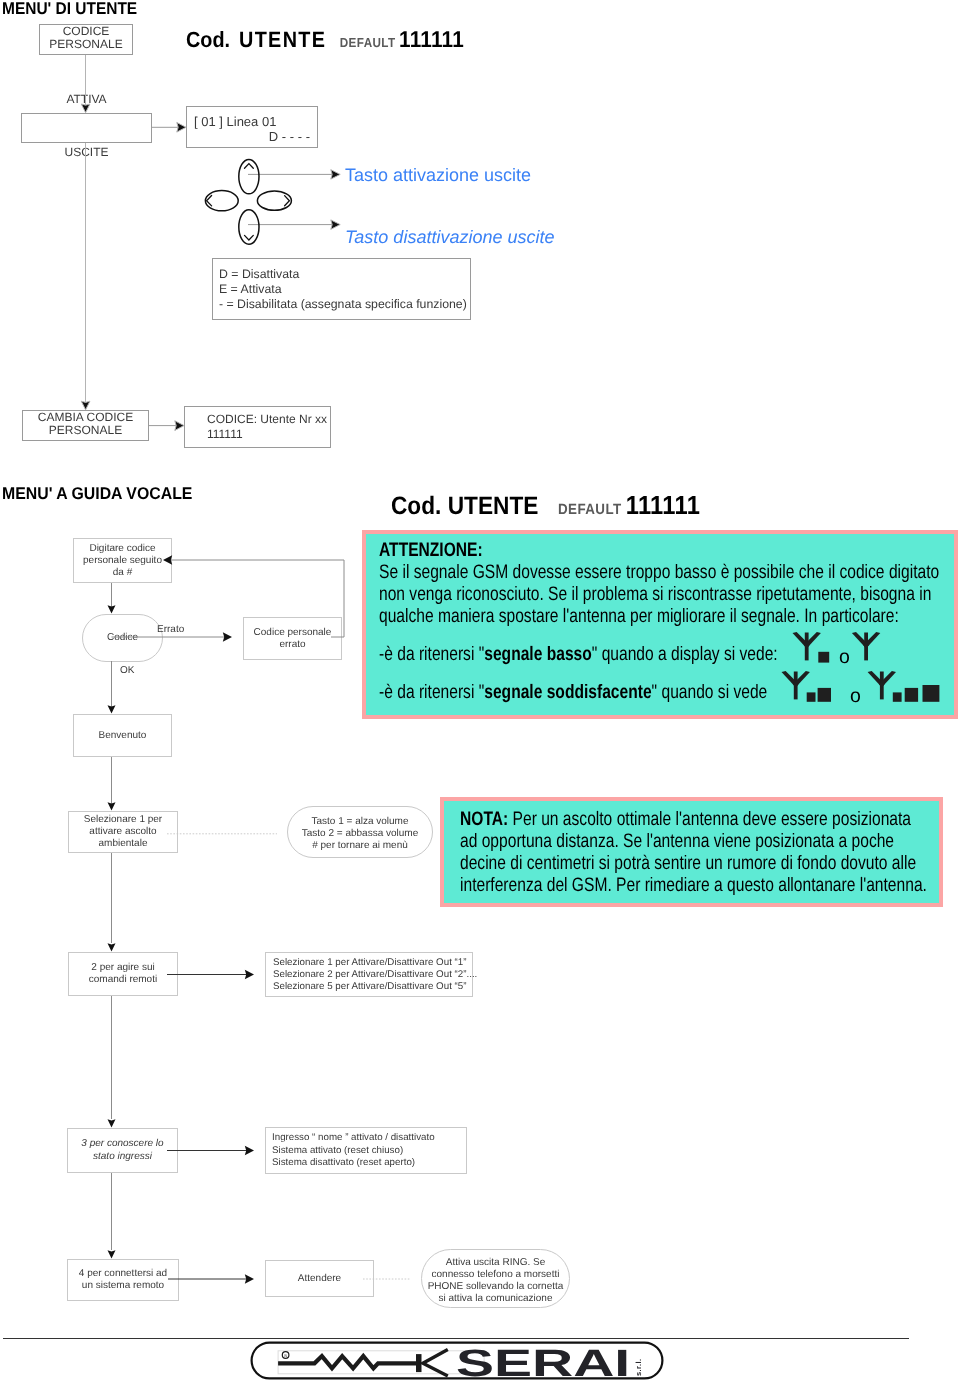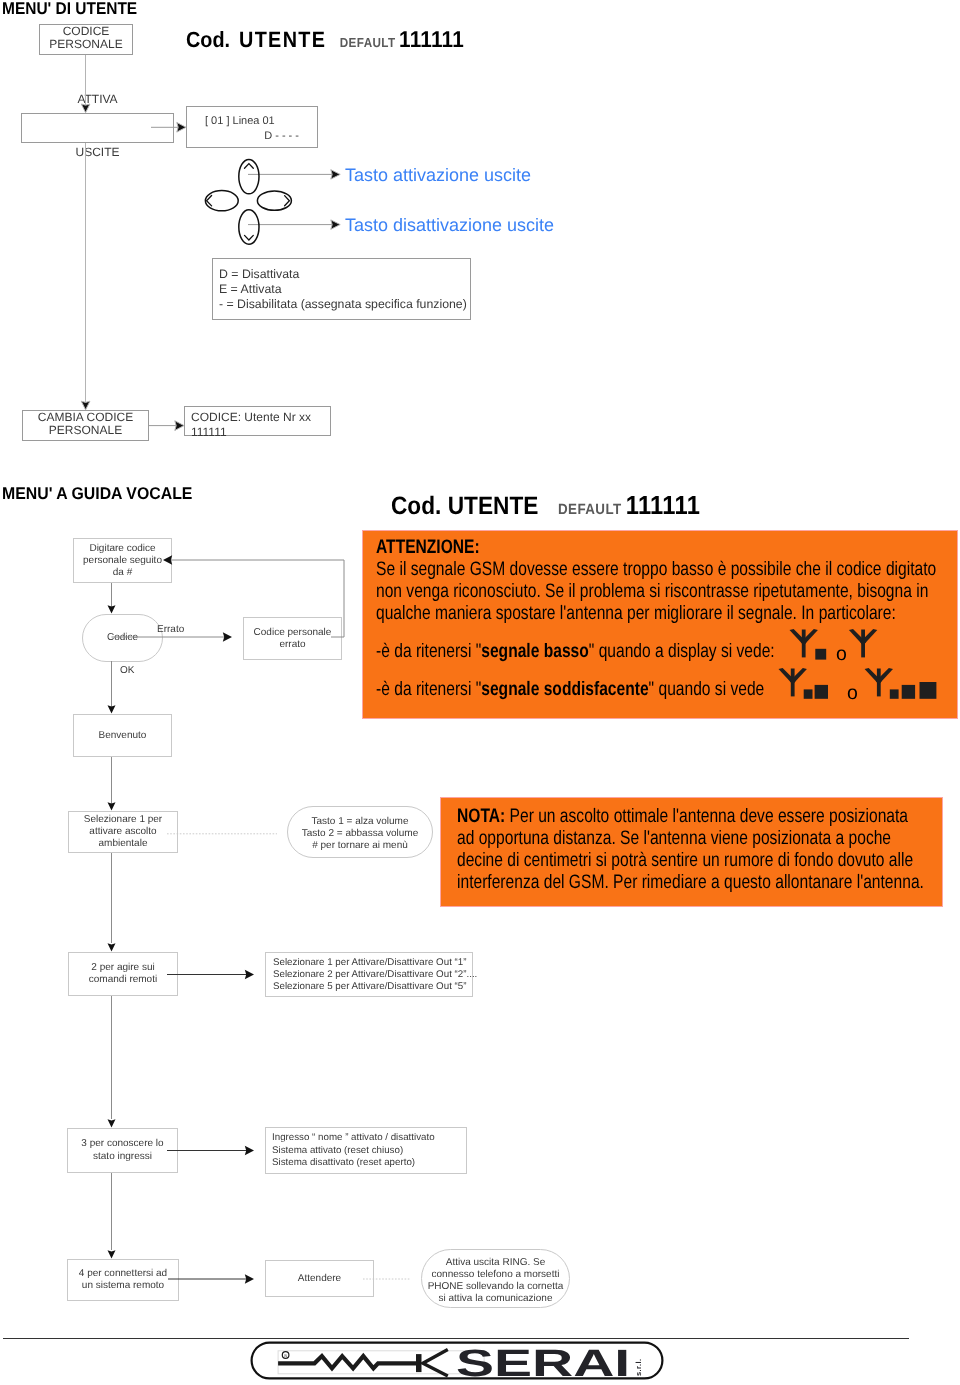--- a/index.html
+++ b/index.html
@@ -11,21 +11,21 @@
   .sec-title{position:absolute;font-weight:bold;font-size:17px;color:#000;white-space:nowrap;
              transform:scaleX(0.91);transform-origin:0 0;}
   
   .fbox{position:absolute;border:1px solid #9a9a9a;box-sizing:border-box;
         display:flex;flex-direction:column;align-items:center;justify-content:center;
         color:#3a3a3a;background:#fff;}
   .fbox.left{align-items:flex-start;}
   .fbox div{white-space:nowrap;}
   .oval{position:absolute;border:1px solid #9a9a9a;border-radius:50%/50%;box-sizing:border-box;
         display:flex;flex-direction:column;align-items:center;justify-content:center;color:#3a3a3a;background:#fff;}
-  .note{position:absolute;border:1px solid #fca5a5;box-sizing:border-box;background:#f97316;}
+  .note{position:absolute;border:4px solid #fca5a5;box-sizing:border-box;background:#5eead4;}
   .cod-head{position:absolute;white-space:nowrap;transform:scaleX(0.9);transform-origin:0 0;}
   .cod-main{font-size:22px;font-weight:bold;letter-spacing:0px;}
   .cod-main2{font-size:22px;font-weight:bold;letter-spacing:1.5px;margin-left:10px;}
   .cod-def{font-size:13px;font-weight:bold;color:#5a5a5a;margin-left:15px;letter-spacing:0.4px;}
   .cod-val{font-size:23px;font-weight:bold;margin-left:4px;letter-spacing:0.3px;}
   .callout{font-size:18px;color:#3b82f6;white-space:nowrap;}
   .fbox.s2,.oval.s2{border-color:#c9c9c9;margin-left:11px;}
   .flbl{font-size:10px;color:#3a3a3a;white-space:nowrap;}
   .squish{position:absolute;transform:scaleX(0.80);transform-origin:0 0;}
   .ntitle{font-weight:bold;font-size:19.5px;line-height:22px;}
@@ -55,36 +55,36 @@
 
 <div class="cod-head" style="left:186px;top:26px;">
   <span class="cod-main">Cod.</span><span class="cod-main2">UTENTE</span><span class="cod-def">DEFAULT</span><span class="cod-val">111111</span>
 </div>
 
 <div class="fbox" style="left:39px;top:24px;width:94px;height:31px;font-size:12px;line-height:13.4px;padding-bottom:3px;">
   <div>CODICE</div>
   <div>PERSONALE</div>
 </div>
 
-<div class="fbox" style="left:21px;top:113px;width:153px;height:30px;font-size:12px;line-height:13.4px;padding-bottom:4px;gap:39px;">
+<div class="fbox" style="left:21px;top:113px;width:131px;height:30px;font-size:12px;line-height:13.4px;padding-bottom:4px;gap:39px;">
   <div>ATTIVA</div>
   <div>USCITE</div>
 </div>
 
-<div class="fbox left" style="left:186px;top:106px;width:132px;height:42px;font-size:11px;line-height:15px;padding:7px 18px;justify-content:flex-start;">
+<div class="fbox left" style="left:186px;top:106px;width:132px;height:42px;font-size:13px;line-height:15px;padding:7px 7px;justify-content:flex-start;">
   <div>[ 01 ]  Linea 01</div>
   <div style="align-self:flex-end;">D - - - -</div>
 </div>
 
 <div class="fbox" style="left:22px;top:410px;width:127px;height:31px;font-size:12px;line-height:13.4px;padding-bottom:3px;">
   <div>CAMBIA CODICE</div>
   <div>PERSONALE</div>
 </div>
 
-<div class="fbox left" style="left:184px;top:406px;width:147px;height:30px;font-size:12px;line-height:14.7px;padding:3px 6px;justify-content:flex-start;">
+<div class="fbox left" style="left:184px;top:406px;width:147px;height:42px;font-size:12px;line-height:14.7px;padding:3px 22px;justify-content:center;">
   <div>CODICE: Utente Nr xx</div>
   <div>111111</div>
 </div>
 
 <div class="fbox left" style="left:212px;top:258px;width:259px;height:62px;font-size:12.3px;line-height:14.8px;padding:8px 6px;justify-content:flex-start;">
   <div>D = Disattivata</div>
   <div>E = Attivata</div>
   <div>- = Disabilitata (assegnata specifica funzione)</div>
 </div>
 
@@ -114,21 +114,21 @@
   </g>
   <g fill="none" stroke="#111" stroke-width="1.3" stroke-linecap="round">
     <polyline points="41.5,11.2 45.9,6.6 50.3,11.2"></polyline>
     <polyline points="41.5,78.4 45.9,83.0 50.3,78.4"></polyline>
     <polyline points="8.6,38.5 3.6,43.7 8.6,48.9"></polyline>
     <polyline points="81.6,38.6 86.4,43.7 81.6,48.8"></polyline>
   </g>
 </svg>
 
 <div class="abs callout" style="left:345px;top:165px;">Tasto attivazione uscite</div>
-<div class="abs callout" style="left:345px;top:215px;">Tasto disattivazione uscite</div>
+<div class="abs callout" style="left:345px;top:227px;font-style:italic;">Tasto disattivazione uscite</div>
 
 <div class="sec-title" style="left:2px;top:484px;transform:scaleX(0.932);">MENU' A GUIDA VOCALE</div>
 
 <div class="cod-head" style="left:391px;top:490px;transform:scale(1.145,1.145) scaleX(0.9);">
   <span class="cod-main">Cod. UTENTE</span><span class="cod-main2"></span><span class="cod-def" style="margin-left:9px;">DEFAULT</span><span class="cod-val">111111</span>
 </div>
 
 <div class="fbox s2" style="left:62px;top:538px;width:99px;height:45px;font-size:10px;line-height:12px;">
   <div>Digitare codice</div>
   <div>personale seguito</div>
@@ -167,21 +167,21 @@
   <div>2 per agire sui</div>
   <div>comandi remoti</div>
 </div>
 
 <div class="fbox left s2" style="left:254px;top:952px;width:208px;height:45px;font-size:9.75px;line-height:12.2px;padding:4px 7px;justify-content:flex-start;">
   <div>Selezionare 1 per Attivare/Disattivare Out “1”</div>
   <div>Selezionare 2 per Attivare/Disattivare Out “2”....</div>
   <div>Selezionare 5 per Attivare/Disattivare Out “5”</div>
 </div>
 
-<div class="fbox s2" style="left:56px;top:1128px;width:111px;height:45px;font-size:10px;line-height:12.5px;">
+<div class="fbox s2" style="left:56px;top:1128px;width:111px;height:45px;font-size:10px;line-height:12.5px;font-style:italic;">
   <div>3 per conoscere lo</div>
   <div>stato ingressi</div>
 </div>
 
 <div class="fbox left s2" style="left:254px;top:1127px;width:202px;height:47px;font-size:9.75px;line-height:12.2px;padding:7px 6px 4px;justify-content:flex-end;">
   <div>Ingresso “ nome ” attivato / disattivato</div>
   <div>Sistema attivato (reset chiuso)</div>
   <div>Sistema disattivato (reset aperto)</div>
 </div>
 

